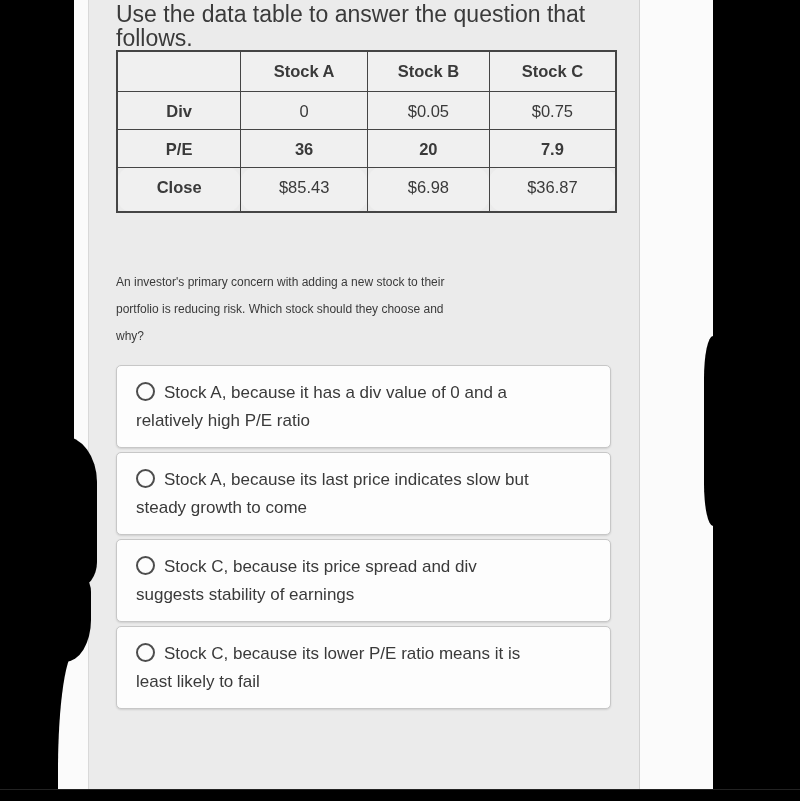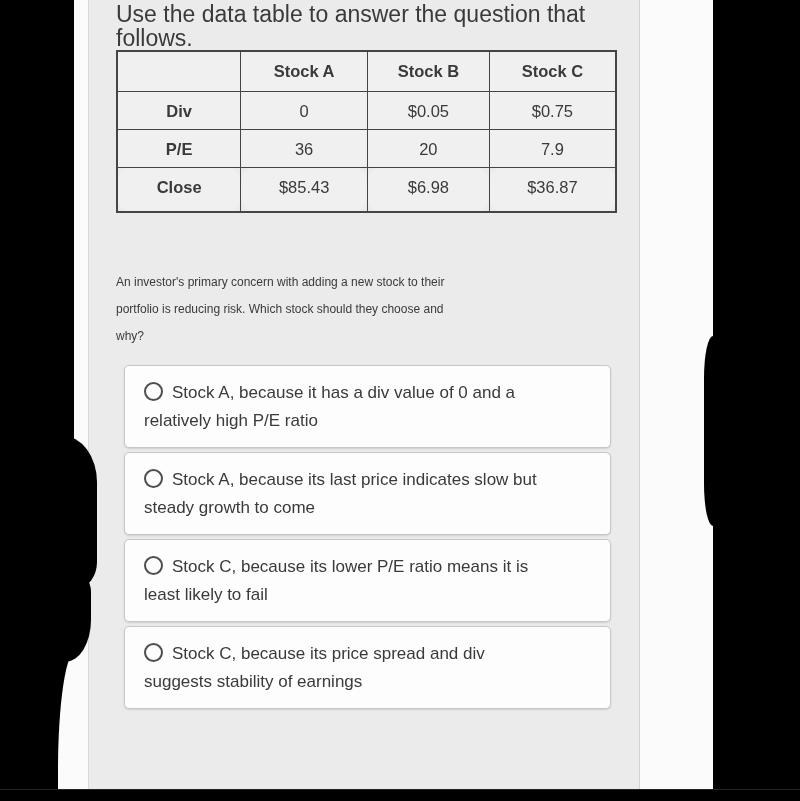--- a/index.html
+++ b/index.html
@@ -26,29 +26,29 @@
   table.stock-table{border-collapse:collapse;width:100%;
                     border:2px solid var(--table-border);table-layout:fixed;}
   table.stock-table th,table.stock-table td{
     border:1.5px solid var(--table-border);background:var(--cell-bg);
     text-align:center;vertical-align:top;font-size:16.5px;line-height:22px;
     padding:8px 2px 2px 2px;box-sizing:border-box;}
   table.stock-table th{font-weight:bold;height:40px;}
   table.stock-table td.rowlabel{font-weight:bold;white-space:pre-line;}
   tr.r-0 td{height:67px;}
   tr.r-1 td{height:38px;}
-  tr.r-2 td{height:38px;}
+  tr.r-2 td{height:38px;font-weight:bold;}
   tr.r-3 td{height:45px;border-radius:15px;}
   col.c0{width:24.8%}col.c1{width:25.4%}col.c2{width:24.4%}col.c3{width:25.4%}
 
   .question{margin:56px 0 0 0;font-size:12px;line-height:27px;white-space:pre-line;}
 
   .options{margin-top:15px;}
   .option{background:var(--card-bg);border:1.5px solid var(--card-border);border-radius:5px;
-          min-height:83px;box-sizing:border-box;margin:0 6px 4px 8px;padding:13px 30px 10px 19px;
+          min-height:83px;box-sizing:border-box;margin:0 6px 4px 0;padding:13px 30px 10px 19px;
           box-shadow:0 1px 2px rgba(0,0,0,0.12);cursor:pointer;}
   .otext{font-size:17px;line-height:28px;white-space:pre-line;}
   .radio{display:inline-block;width:15px;height:15px;border:2.2px solid #4d4d4d;border-radius:50%;
          background:transparent;vertical-align:-3px;margin-right:9px;}
 
   
   .thumb-a{position:absolute;left:50px;top:436px;width:47px;height:152px;background:#000;
            border-radius:0 34px 20px 0 / 0 46px 26px 0;}
   .thumb-b{position:absolute;left:50px;top:570px;width:41px;height:92px;background:#000;
            border-radius:0 20px 26px 0 / 0 22px 42px 0;}
@@ -110,24 +110,24 @@
 
       <p class="question">An investor's primary concern with adding a new stock to their
 portfolio is reducing risk. Which stock should they choose and
 why?</p>
 
       <div class="options">
           <div class="option"><span class="radio"></span><span class="otext">Stock A, because it has a div value of 0 and a
 relatively high P/E ratio</span></div>
           <div class="option"><span class="radio"></span><span class="otext">Stock A, because its last price indicates slow but
 steady growth to come</span></div>
+          <div class="option"><span class="radio"></span><span class="otext">Stock C, because its price spread and div
+suggests stability of earnings</span></div>
           <div class="option"><span class="radio"></span><span class="otext">Stock C, because its lower P/E ratio means it is
 least likely to fail</span></div>
-          <div class="option"><span class="radio"></span><span class="otext">Stock C, because its price spread and div
-suggests stability of earnings</span></div>
         </div>
 
     </div>
   </div>
 
   <div class="left-bar"></div>
   <div class="right-bar"></div>
   <div class="bl-curve"></div>
   <div class="thumb-a"></div>
   <div class="thumb-b"></div>

